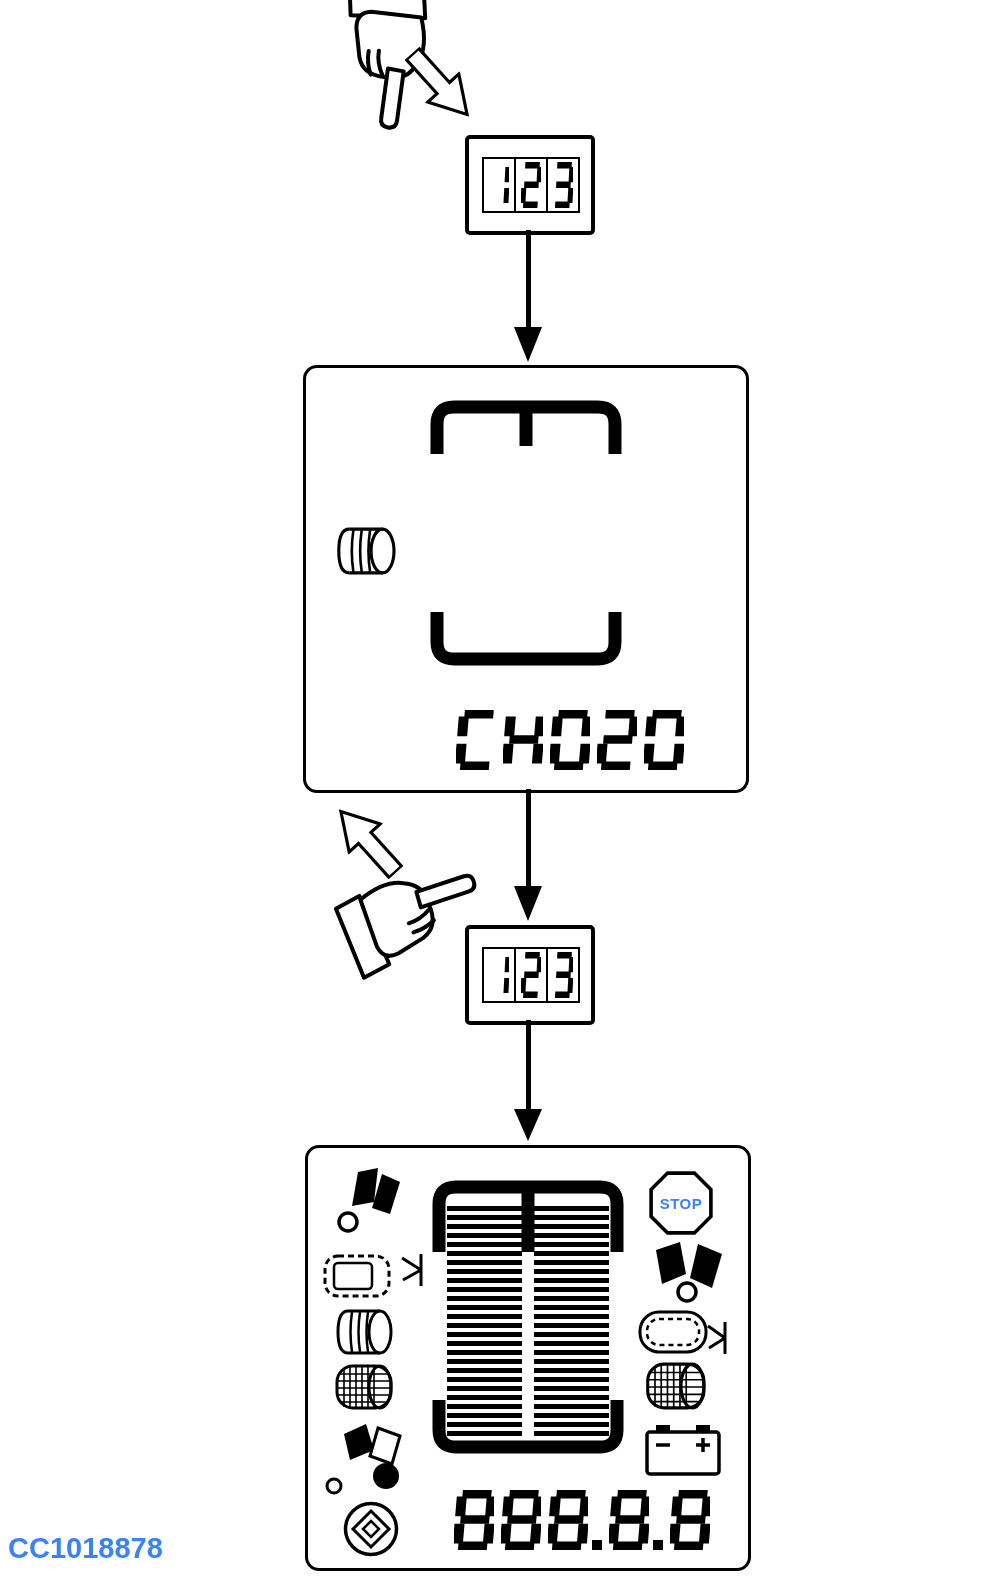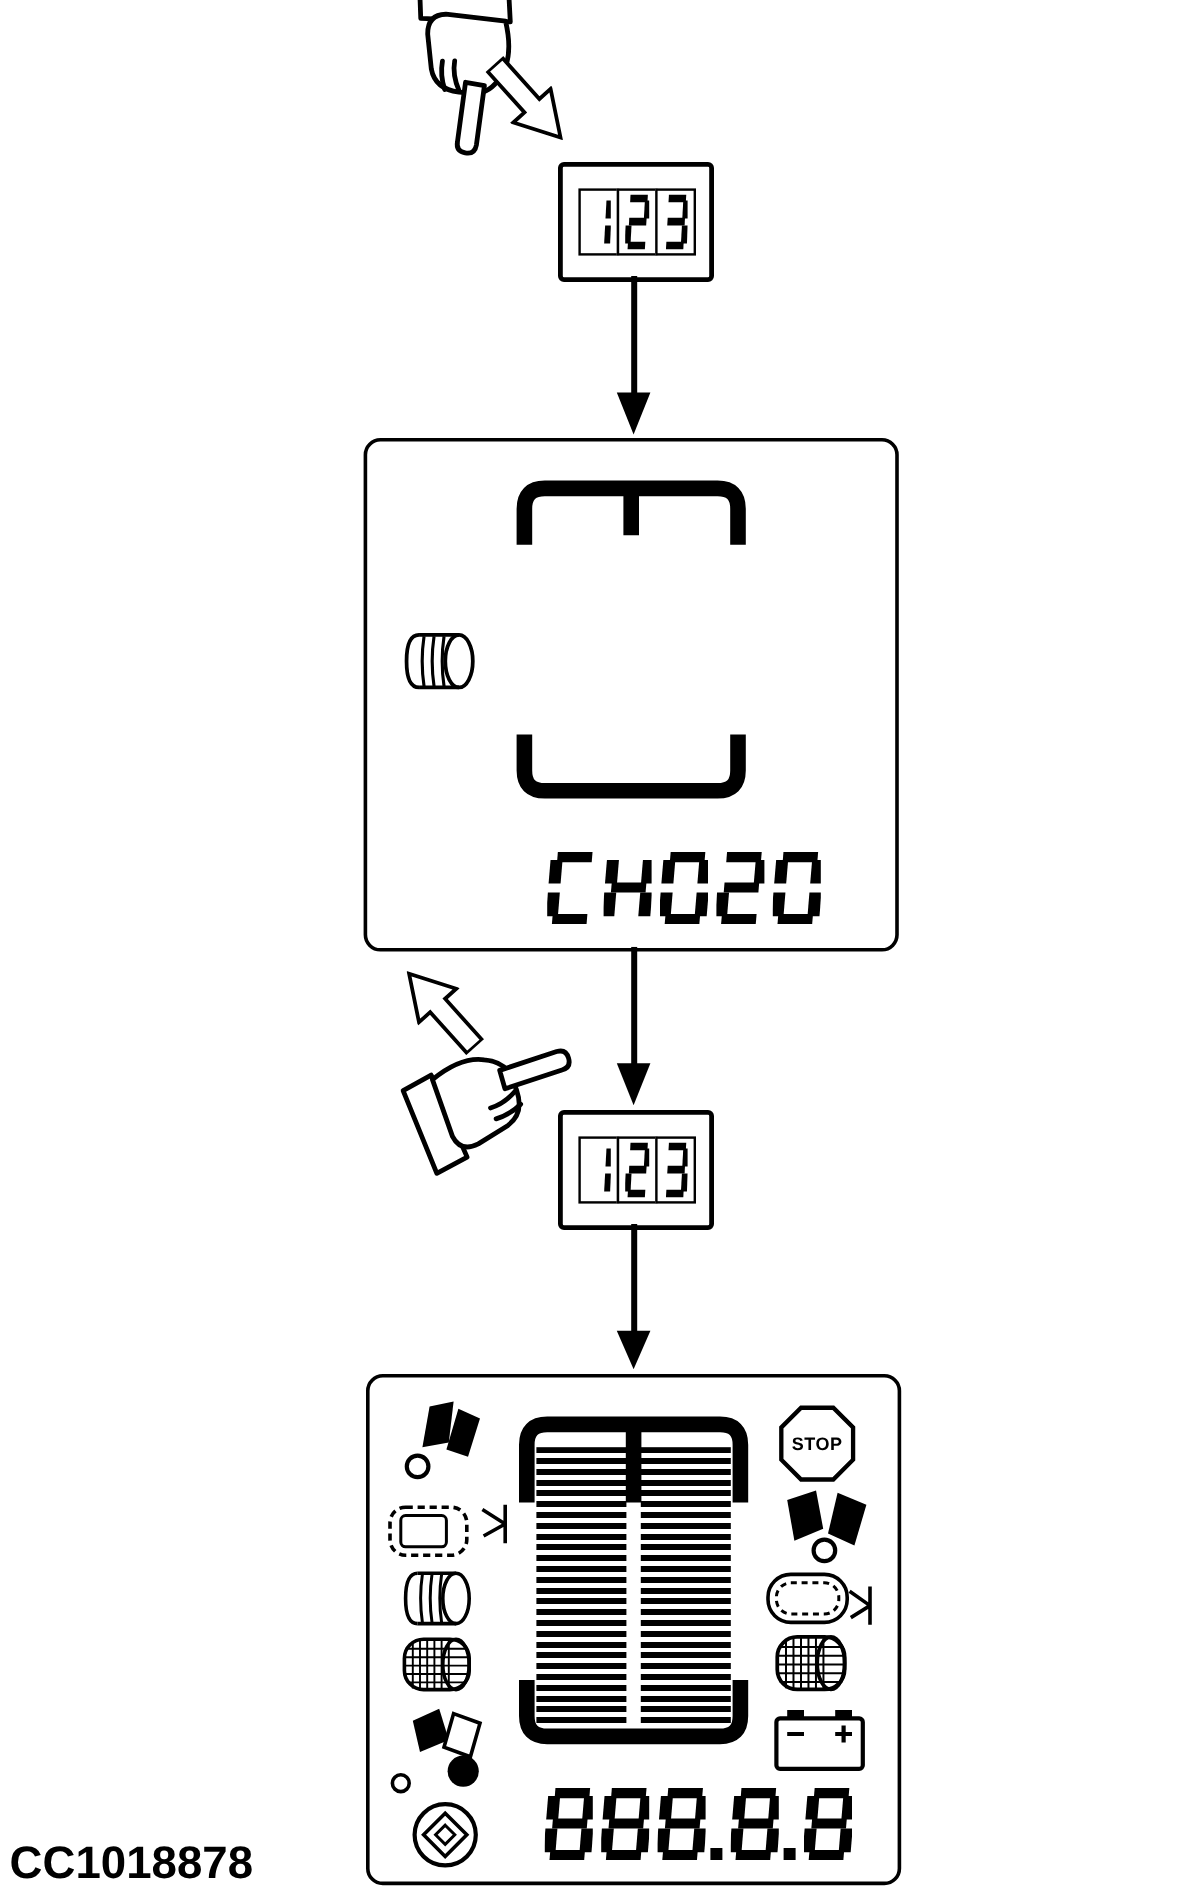--- a/index.html
+++ b/index.html
@@ -1,17 +1,17 @@
 <!DOCTYPE html>
 <html><head>
 <meta charset="utf-8">
 <style>
   html,body{margin:0;padding:0;background:#fff;}
   .stage{position:relative;width:997px;height:1580px;background:#fff;overflow:hidden;
-         font-family:"Liberation Sans",sans-serif;color:#000000;}
+         font-family:"Liberation Sans",sans-serif;color:#3b82f6;}
   .abs{position:absolute;}
   svg{display:block;}
 
   
   .panel{position:absolute;border:3px solid #000;border-radius:14px;background:#fff;}
 
   
   .key-btn{position:absolute;width:122px;height:92px;border:4px solid #000;border-radius:5px;
            background:#fff;display:flex;align-items:center;justify-content:center;}
 
@@ -25,21 +25,21 @@
                    align-self:flex-end;margin:0 7px 0 -3px;}
 
   
   .stripe-col{position:absolute;width:75px;height:234px;
               background:repeating-linear-gradient(to bottom,#000 0 5px,#fff 5px 9px);}
 
   .stop-wrap{position:absolute;left:340px;top:22px;width:66px;height:66px;}
   .stop-label{position:absolute;inset:0;display:flex;align-items:center;justify-content:center;
               font-weight:bold;font-size:15px;letter-spacing:.5px;}
 
-  .fig-code{position:absolute;left:8px;top:1532px;font-size:38px;font-weight:bold;}
+  .fig-code{position:absolute;left:8px;top:1532px;font-size:29px;font-weight:bold;}
 </style>
 </head>
 <body>
 
 <div class="stage">
 
   <div class="abs" style="left:305px;top:8px;width:150px;height:96px;transform:rotate(100deg);">
     <svg width="150" height="96" viewBox="0 0 150 96">
       <g fill="#fff" stroke="#000" stroke-width="4" stroke-linejoin="round" stroke-linecap="round">
         <path d="M4,16 L30,10 L40,84 L12,90 Z"></path>

